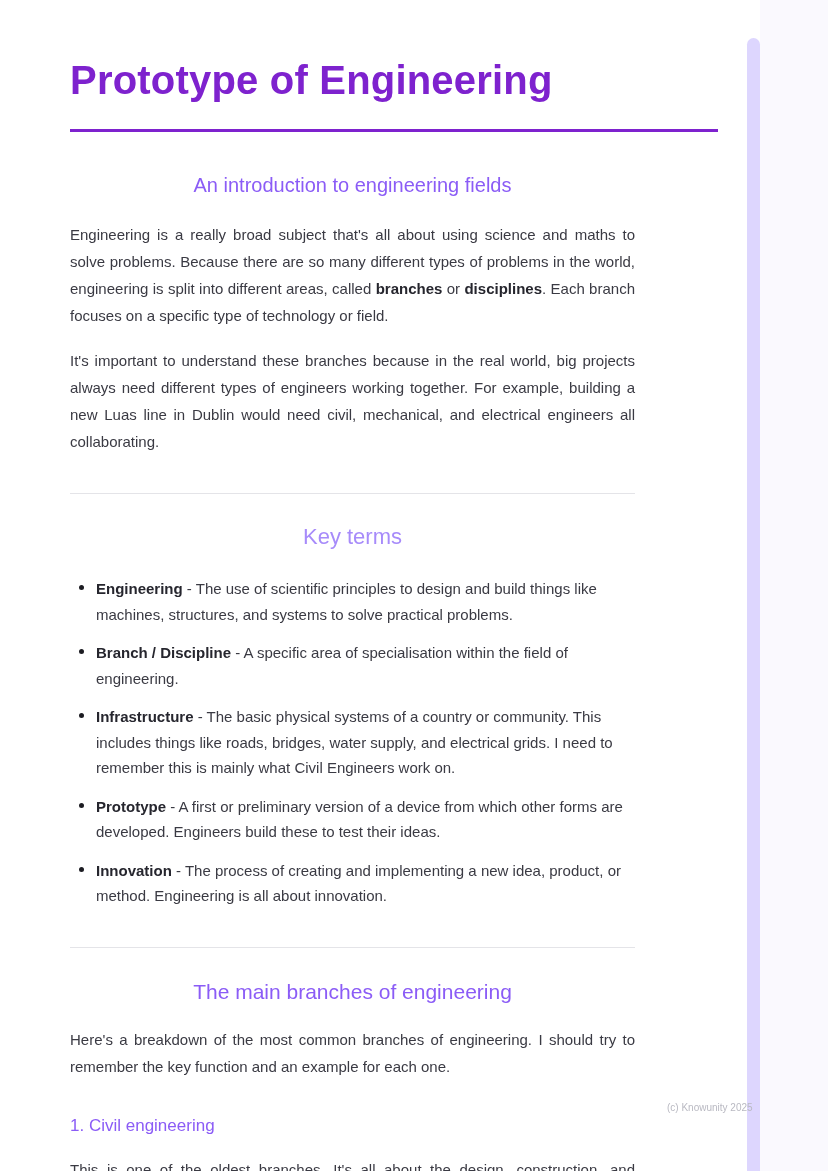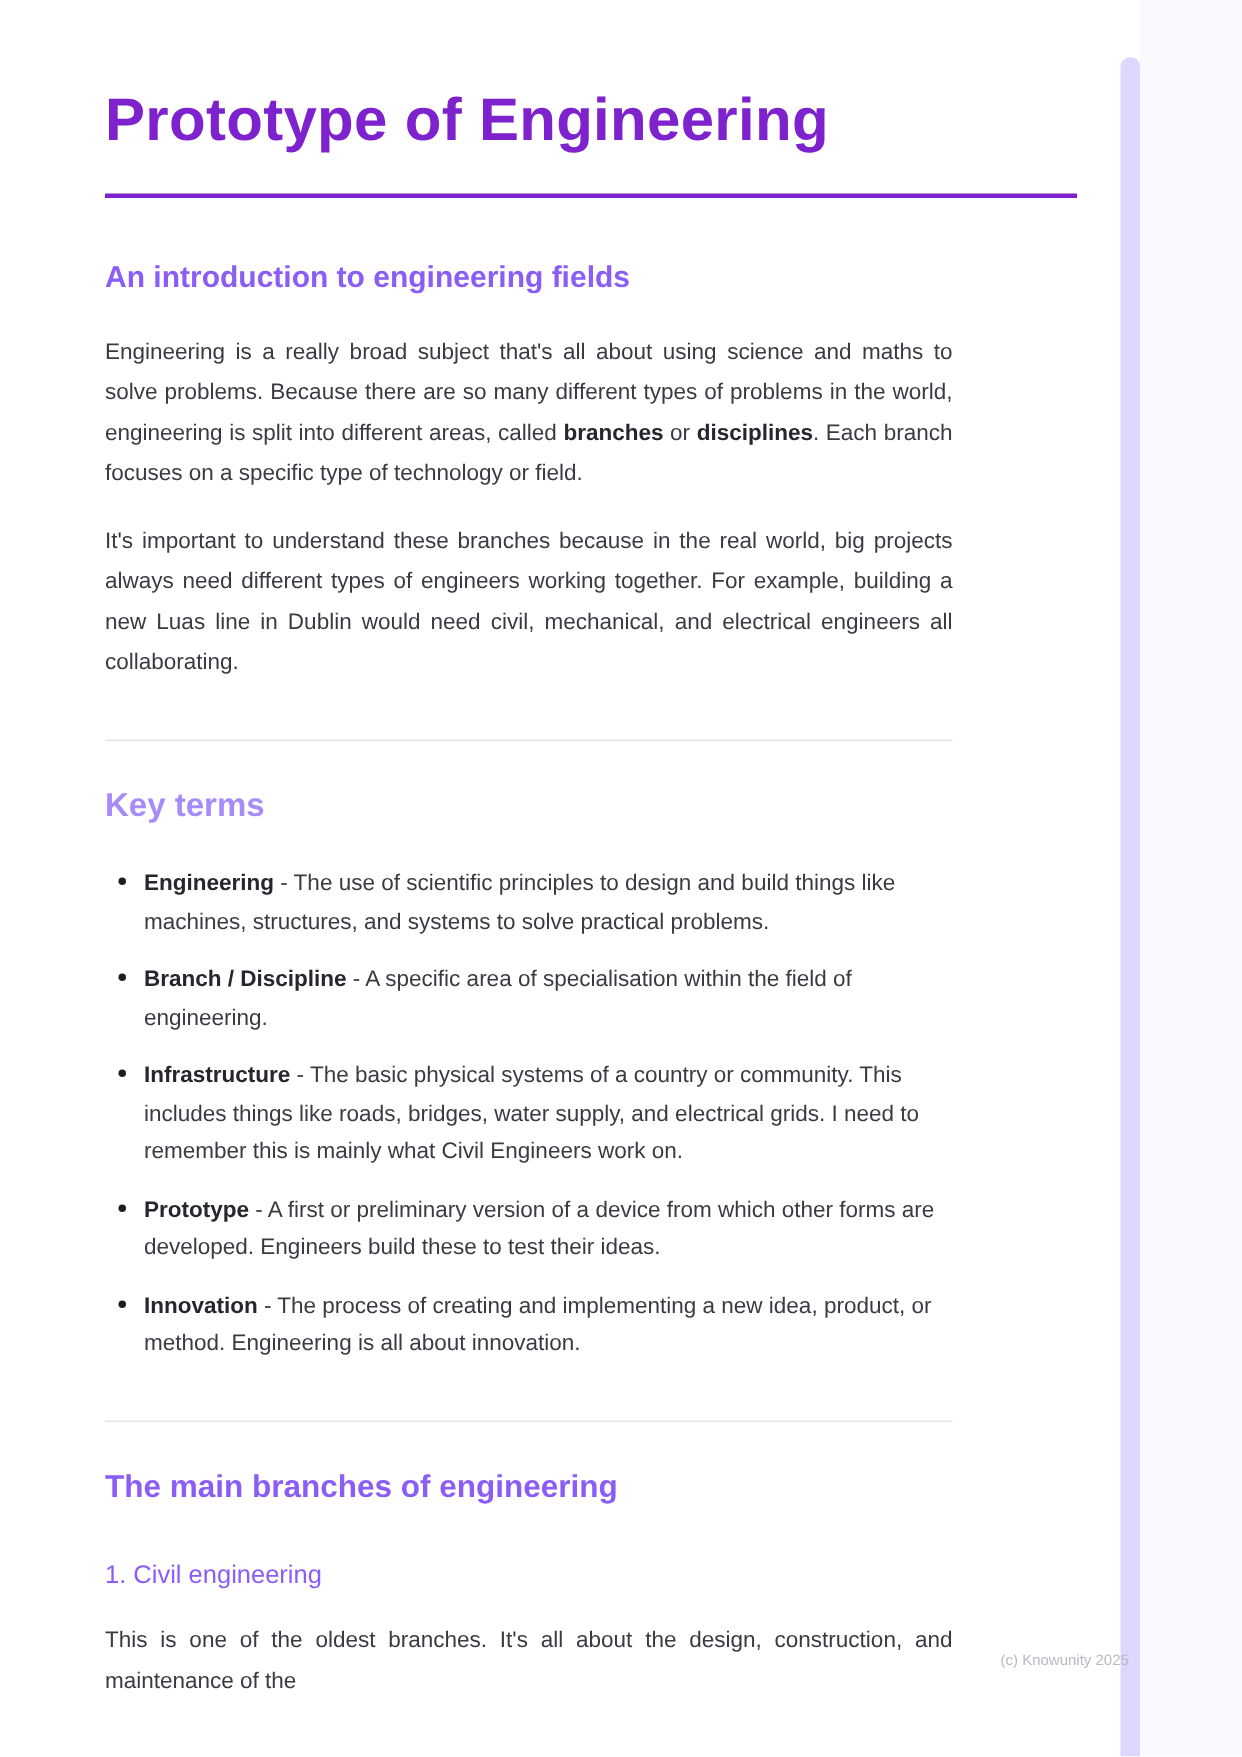--- a/index.html
+++ b/index.html
@@ -52,24 +52,25 @@
   .title-rule {
     width: 648px;
     height: 3px;
     background: var(--title-purple);
     margin-top: 27px;
     border: none;
   }
   .text-col { width: 565px; }
   h2.section-heading {
     font-size: 20px;
-    font-weight: bold;
+    font-weight: normal;
     color: var(--heading-purple);
     margin-top: 42px;
     margin-bottom: 24px;
+    text-align: center;
   }
   h2.section-heading.light {
     font-size: 22px;
     color: var(--light-purple);
     margin-top: 30px;
     margin-bottom: 22px;
   }
   h2.section-heading.main {
     font-size: 21px;
     margin-top: 32px;
@@ -157,19 +158,20 @@
       <li><span class="bullet-dot"></span><b>Branch / Discipline</b><span> - A specific area of specialisation within the field of engineering.</span></li>
       <li><span class="bullet-dot"></span><b>Infrastructure</b><span> - The basic physical systems of a country or community. This includes things like roads, bridges, water supply, and electrical grids. I need to remember this is mainly what Civil Engineers work on.</span></li>
       <li><span class="bullet-dot"></span><b>Prototype</b><span> - A first or preliminary version of a device from which other forms are developed. Engineers build these to test their ideas.</span></li>
       <li><span class="bullet-dot"></span><b>Innovation</b><span> - The process of creating and implementing a new idea, product, or method. Engineering is all about innovation.</span></li>
     </ul>
 
     <hr class="divider">
 
     <h2 class="section-heading main">The main branches of engineering</h2>
 
+    <p class="body-para">Here's a breakdown of the most common branches of engineering. I should try to remember the key function and an example for each one.</p>
 
     <h3 class="sub-heading">1. Civil engineering</h3>
 
     <p class="body-para"><span>This is one of the oldest branches. It's all about the design, construction, and maintenance of the </span></p>
 
   </div>
 </div>
 
 </body></html>

